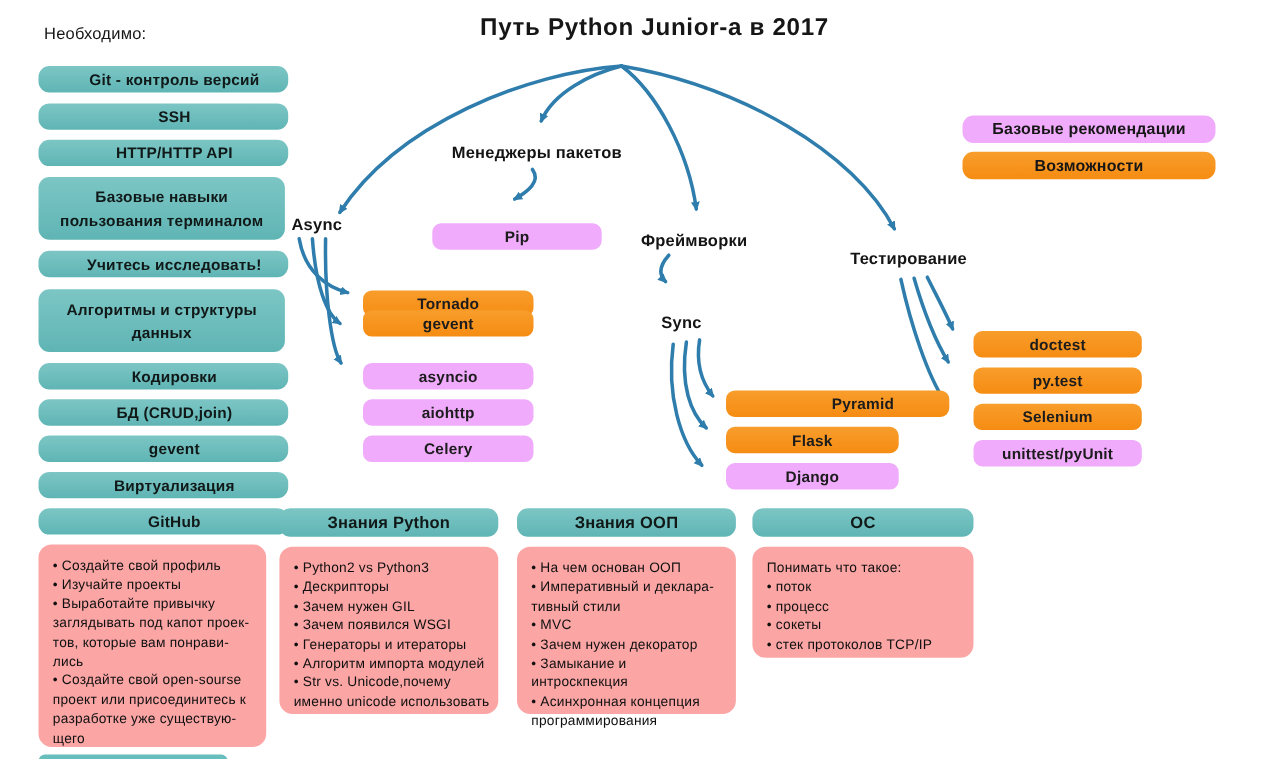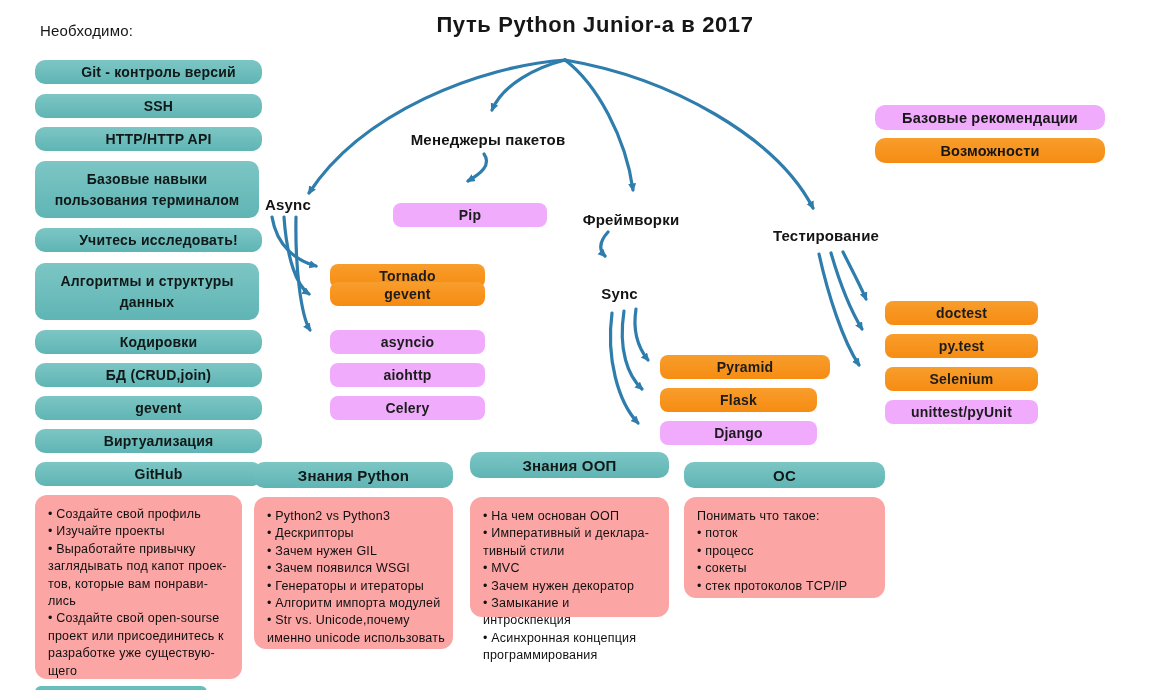--- a/index.html
+++ b/index.html
@@ -99,41 +99,41 @@
   <div class="lbl" style="left:768px;top:227px;width:116px;">Тестирование</div>
 
   <div class="box node yellow" style="left:393px;top:203px;width:154px;">Pip</div>
 
   <div class="box node orange" style="left:330px;top:264px;">Tornado</div>
   <div class="box node orange" style="left:330px;top:282px;">gevent</div>
   <div class="box node yellow" style="left:330px;top:330px;">asyncio</div>
   <div class="box node yellow" style="left:330px;top:363px;">aiohttp</div>
   <div class="box node yellow" style="left:330px;top:396px;">Celery</div>
 
-  <div class="box node orange" style="left:660px;top:355px;width:170px;">Pyramid</div>
+  <div class="box node orange" style="left:660px;top:355px;width:157px;padding-left:46px;">Pyramid</div>
   <div class="box node orange" style="left:660px;top:388px;width:157px;">Flask</div>
   <div class="box node yellow" style="left:660px;top:421px;width:157px;">Django</div>
 
   <div class="box node orange" style="left:885px;top:301px;width:153px;">doctest</div>
   <div class="box node orange" style="left:885px;top:334px;width:153px;">py.test</div>
   <div class="box node orange" style="left:885px;top:367px;width:153px;">Selenium</div>
   <div class="box node yellow" style="left:885px;top:400px;width:153px;">unittest/pyUnit</div>
 
   <div class="box teal hdr" style="left:254px;top:462px;width:199px;height:26px;">Знания Python</div>
   <div class="note" style="left:254px;top:497px;width:199px;height:152px;">• Python2 vs Python3
 • Дескрипторы
 • Зачем нужен GIL
 • Зачем появился WSGI
 • Генераторы и итераторы
 • Алгоритм импорта модулей
 • Str vs. Unicode,почему
 именно unicode использовать</div>
 
-  <div class="box teal hdr" style="left:470px;top:452px;width:199px;height:26px;">Знания ООП</div>
-  <div class="note" style="left:470px;top:497px;width:199px;height:120px;">• На чем основан ООП
+  <div class="box teal hdr" style="left:470px;top:462px;width:199px;height:26px;">Знания ООП</div>
+  <div class="note" style="left:470px;top:497px;width:199px;height:152px;">• На чем основан ООП
 • Императивный и деклара-
 тивный стили
 • MVC
 • Зачем нужен декоратор
 • Замыкание и интроскпекция
 • Асинхронная концепция
 программирования</div>
 
   <div class="box teal hdr" style="left:684px;top:462px;width:201px;height:26px;">ОС</div>
   <div class="note" style="left:684px;top:497px;width:201px;height:101px;">Понимать что такое:

